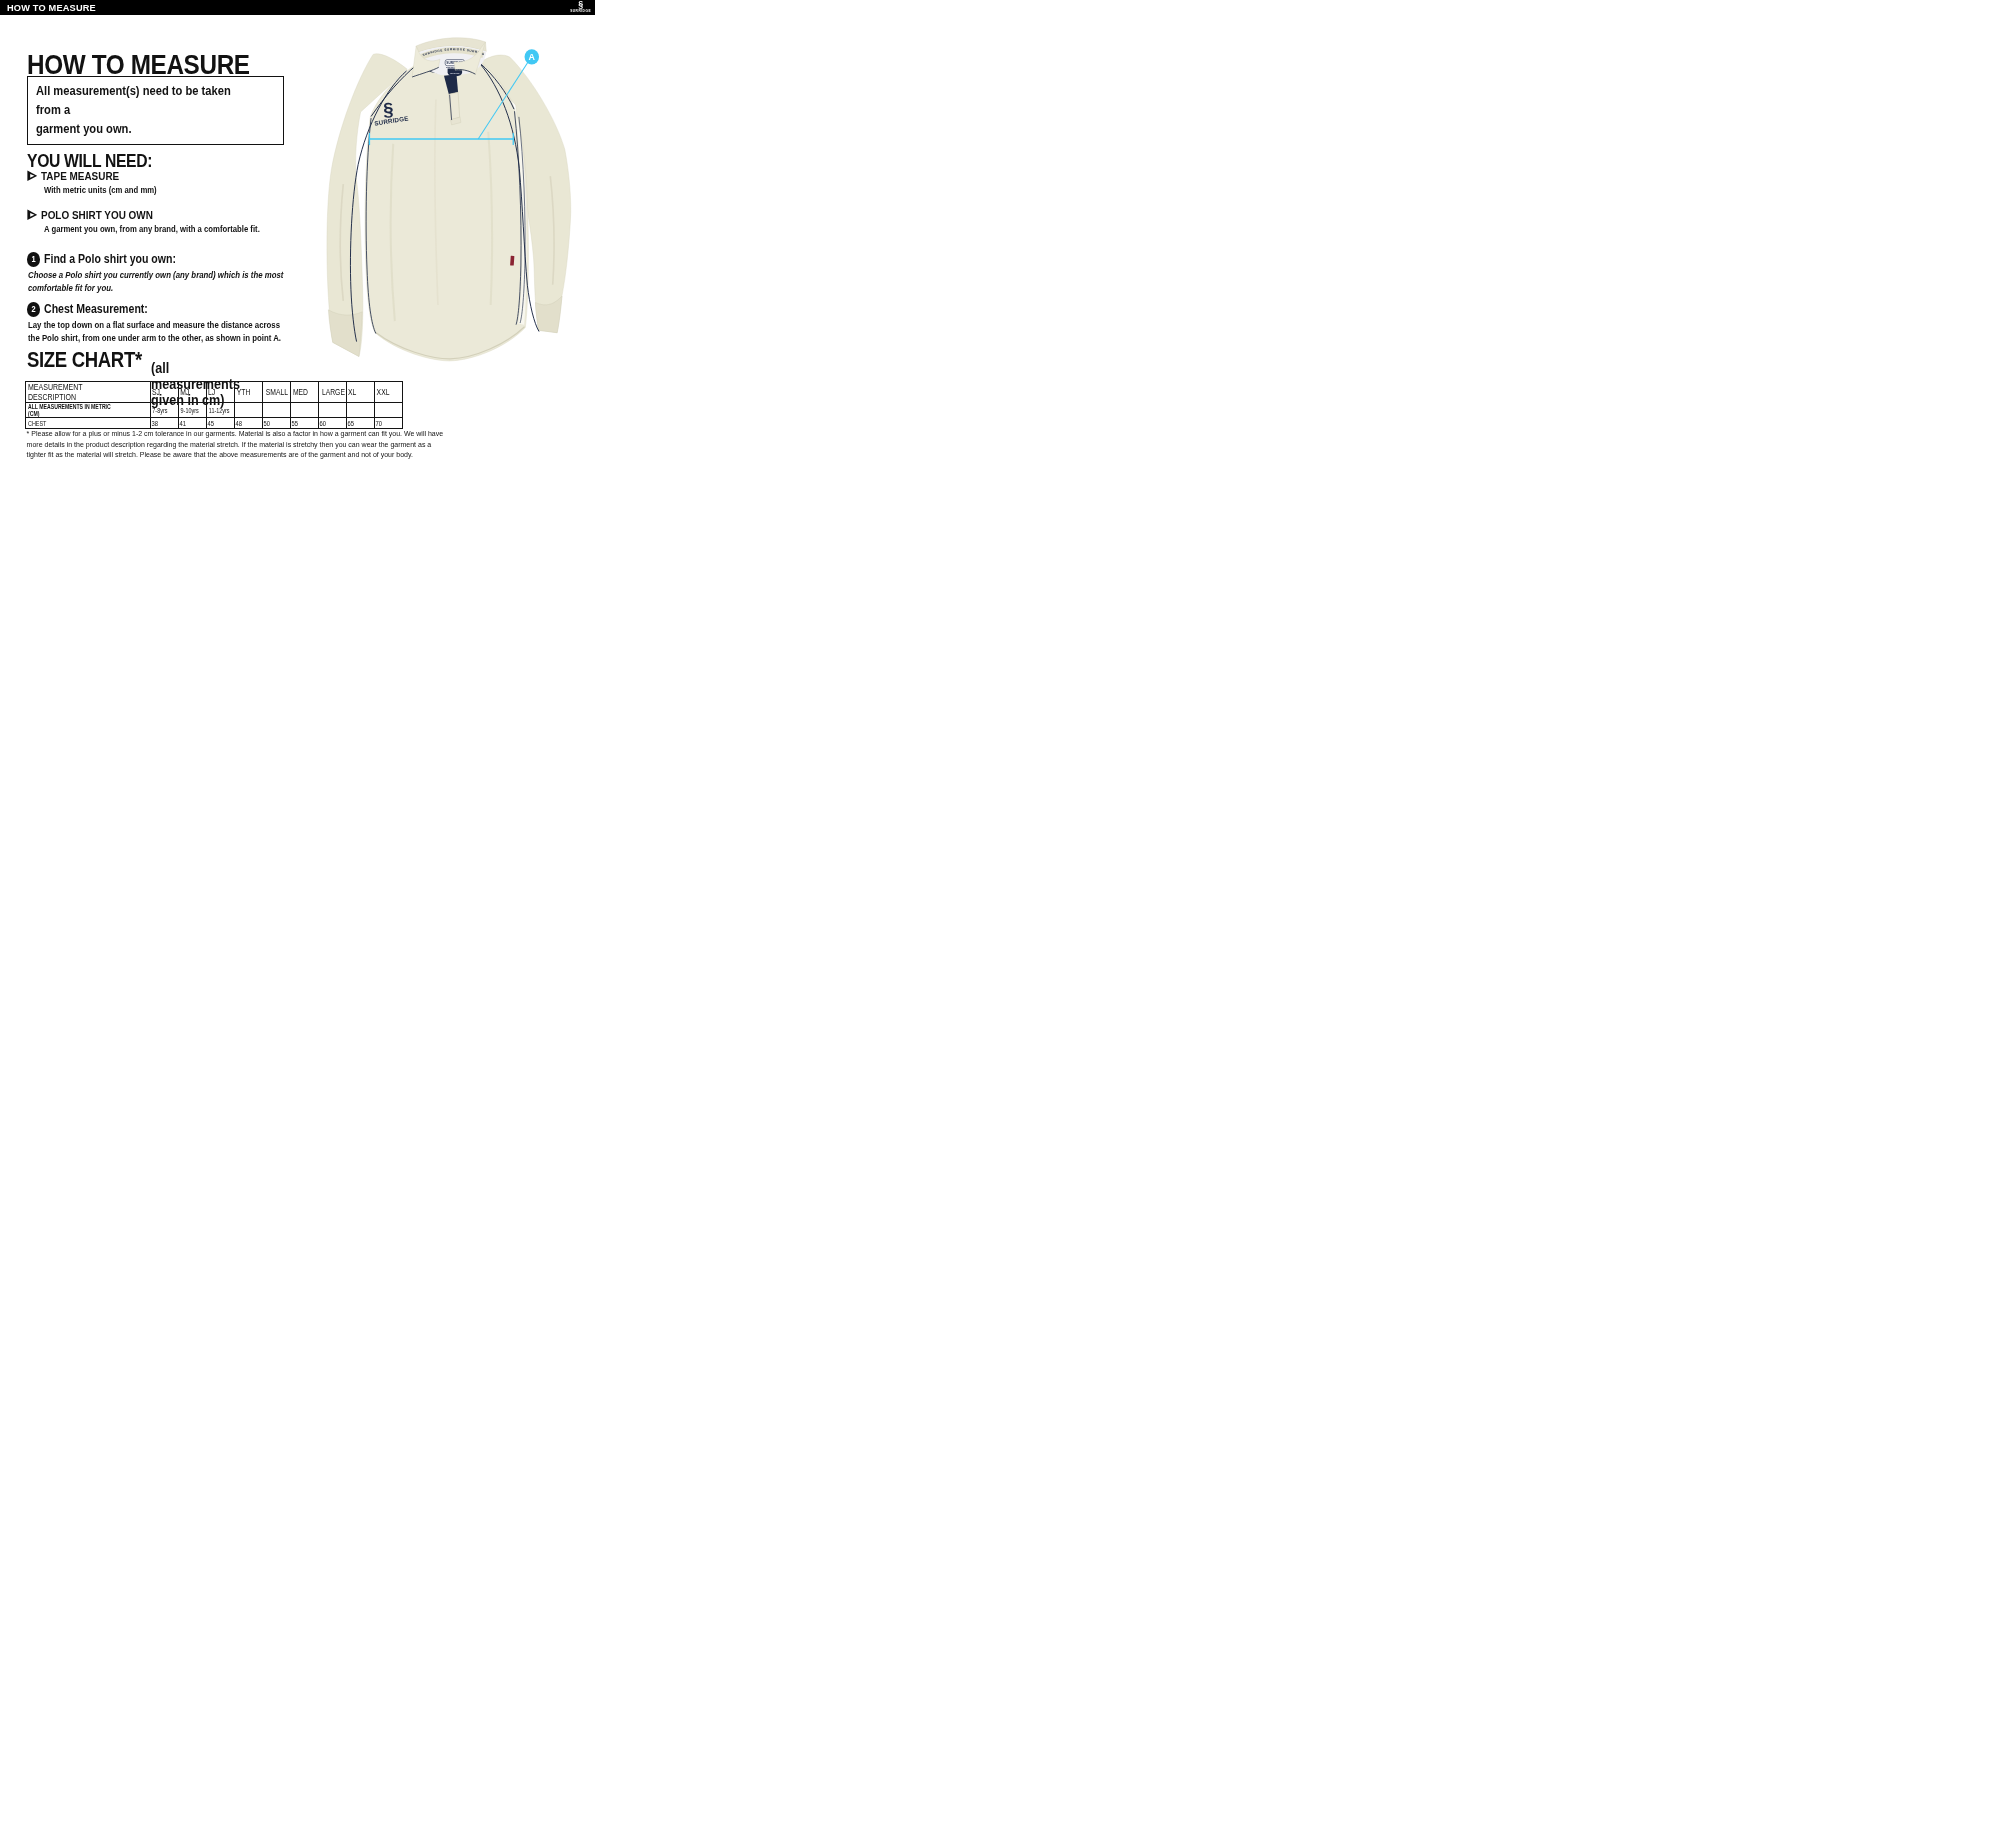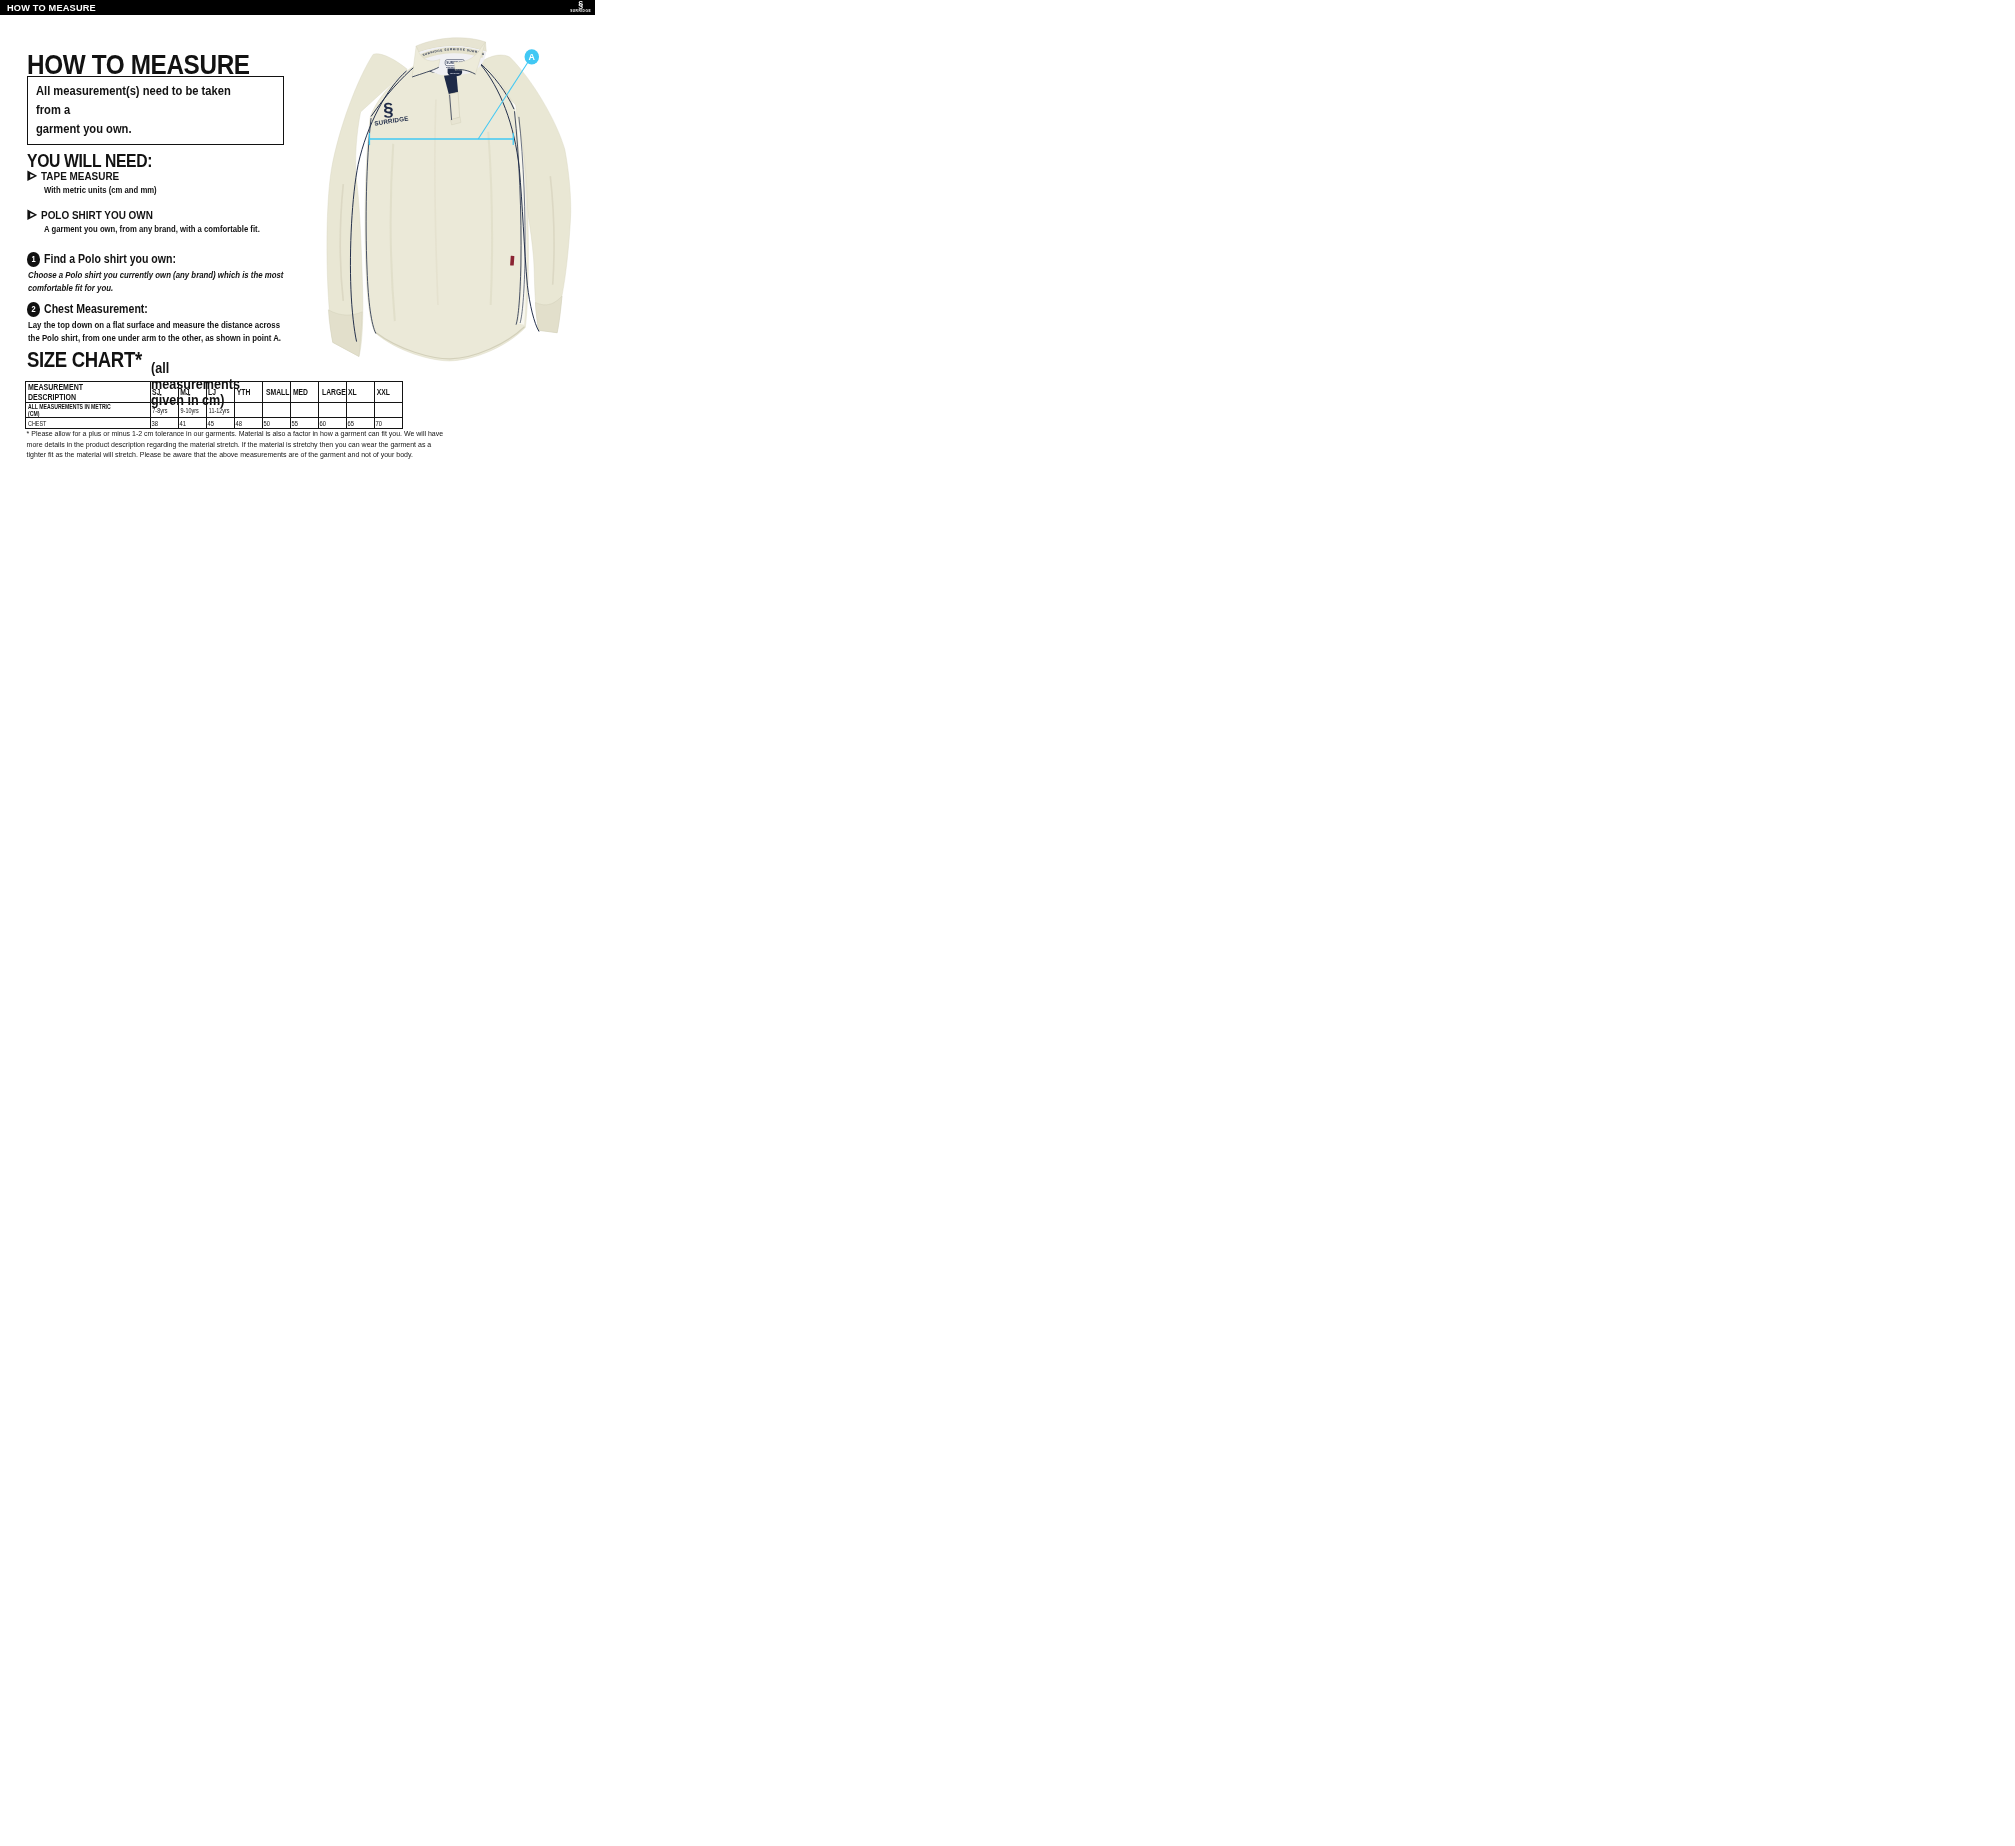--- a/index.html
+++ b/index.html
@@ -54,21 +54,21 @@
   
   table.chart{
     position:absolute;left:25px;top:381px;width:377px;border-collapse:collapse;table-layout:fixed;
     border-top:1.6px solid #141414;border-bottom:1.6px solid #141414;
     border-left:1px solid #141414;border-right:1px solid #141414;
   }
   table.chart th,table.chart td{
     border-left:1px solid #141414;border-right:1px solid #141414;
     padding:0;text-align:left;vertical-align:middle;overflow:hidden;
   }
-  table.chart thead th{border-bottom:1.6px solid #141414;height:13.7px;font-size:8.5px;font-weight:700;}
+  table.chart thead th{border-bottom:1.6px solid #141414;height:13.7px;font-size:8.5px;font-weight:400;}
   table.chart thead th.desc{font-size:9px;}
   table.chart tr.r1 td{border-bottom:1.6px solid #141414;height:10.5px;font-size:6.4px;}
   table.chart tr.r2 td{height:10px;font-size:6.9px;}
   table.chart .desc{text-align:left;padding-left:2.4px;}
   table.chart tr.r1 td.desc{font-size:6.6px;font-weight:700;}
   table.chart tr.r2 td.desc{font-size:6.4px;font-weight:400;}
   
   .footnote{
     position:absolute;left:26.6px;top:429px;width:550px;font-size:7px;font-weight:400;
     line-height:1.5;white-space:pre-line;color:#141414;

